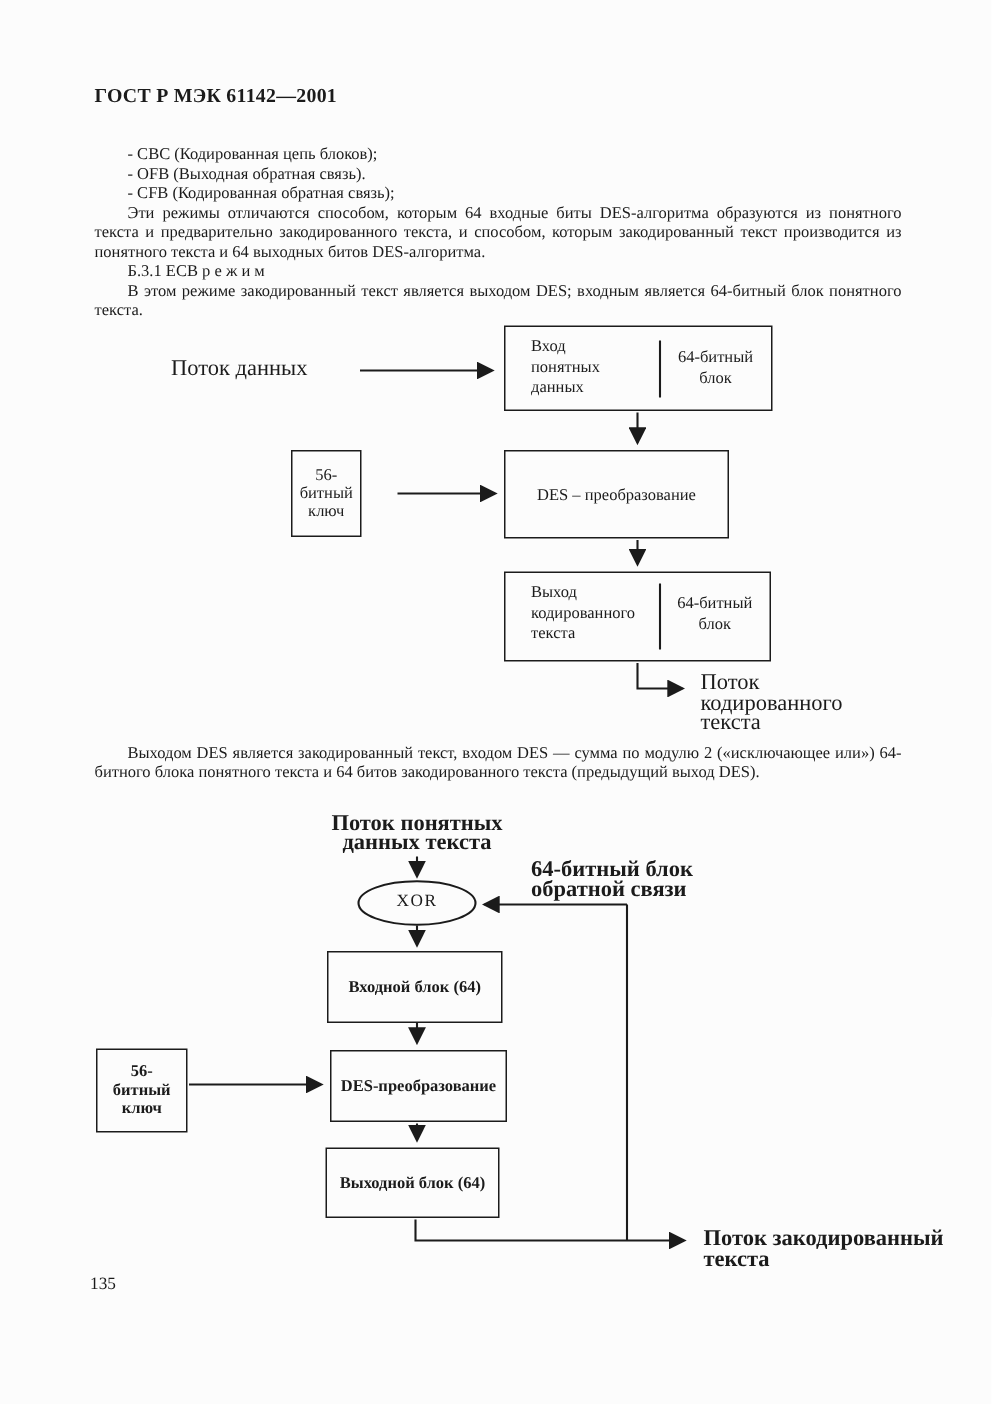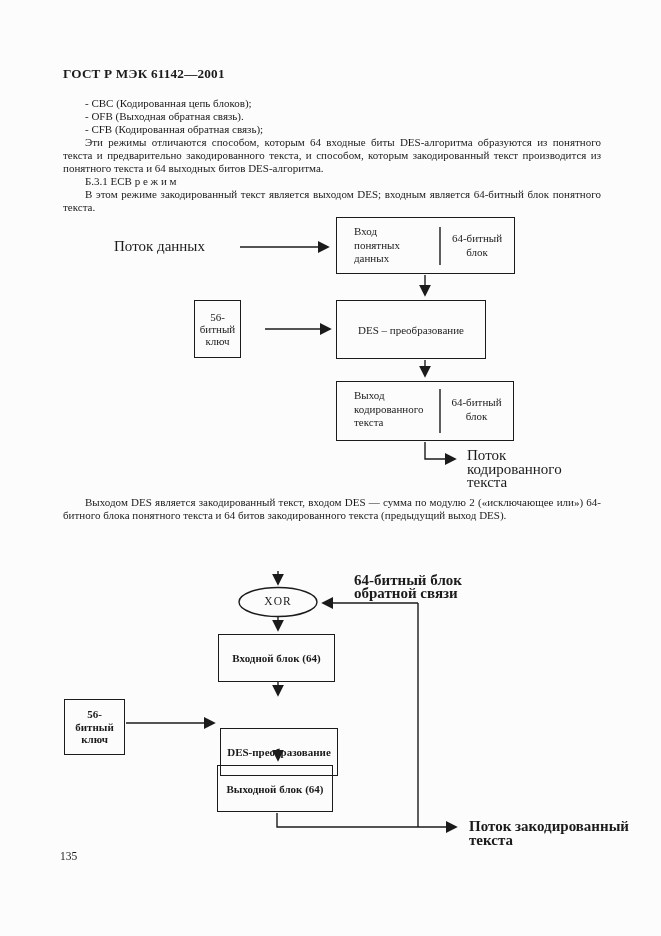--- a/index.html
+++ b/index.html
@@ -36,21 +36,21 @@
   .inbox-right { position: absolute; text-align: center; line-height: 13.5px; white-space: pre-line; }
   svg.overlay { position: absolute; left: 0; top: 0; pointer-events: none; }
   .pagenum { font-size: 11.5px; }
   .xor-txt { letter-spacing: 1px; font-size: 11.5px; text-align: center; }
 </style>
 </head>
 <body>
 
 <div class="page">
 
-  <div class="abs title" style="left:63px; top:66px;">ГОСТ Р МЭК 61142—2001</div>
+  <div class="abs title" style="left:63px; top:56px;">ГОСТ Р МЭК 61142—2001</div>
 
   <div class="abs body-block" style="left:63px; top:97px;">
     <div class="li">- СВС (Кодированная цепь блоков);</div>
     <div class="li">- OFB (Выходная обратная связь).</div>
     <div class="li">- CFB (Кодированная обратная связь);</div>
     <div class="para">Эти режимы отличаются способом, которым 64 входные биты DES-алгоритма образуются из понятного текста и предварительно закодированного текста, и способом, которым закодированный текст производится из понятного текста и 64 выходных битов DES-алгоритма.</div>
     <div class="hd">Б.3.1 ЕСВ р е ж и м</div>
     <div class="para">В этом режиме закодированный текст является выходом DES; входным является 64-битный блок понятного текста.</div>
   </div>
 
@@ -106,33 +106,35 @@
   </div>
 
   <div class="lbl pre" style="left:467px; top:449px;">Поток
 кодированного
 текста</div>
 
   <div class="abs body-block" style="left:63px; top:496px;">
     <div class="para">Выходом DES является закодированный текст, входом DES — сумма по модулю 2 («исключающее или») 64-битного блока понятного текста и 64 битов закодированного текста (предыдущий выход DES).</div>
   </div>
 
+  <div class="lbl pre bold lbl2" style="left:198px; top:543px; width:160px; text-align:center;">Поток понятных
+данных текста</div>
 
   <div class="abs xor-txt" style="left:240px; top:595px; width:76px;">XOR</div>
 
   <div class="lbl pre bold lbl2" style="left:354px; top:574px;">64-битный блок
 обратной связи</div>
 
   <div class="box flexc bold" style="left:218px; top:634px; width:117px; height:48px;">Входной блок (64)</div>
 
   <div class="box flexc pre bold" style="left:64px; top:699px; width:61px; height:56px; line-height:12.6px;">56-
 битный
 ключ</div>
 
-  <div class="box flexc bold" style="left:220px; top:700px; width:118px; height:48px;margin-top:28px;">DES-преобразование</div>
+  <div class="box flexc bold" style="left:220px; top:700px; width:118px; height:48px;">DES-преобразование</div>
 
   <div class="box flexc bold" style="left:217px; top:765px; width:116px; height:47px;">Выходной блок (64)</div>
 
   <div class="lbl pre bold" style="left:469px; top:820px;">Поток закодированный
 текста</div>
 
   <div class="abs pagenum" style="left:60px; top:850px;">135</div>
 
 </div>
 

